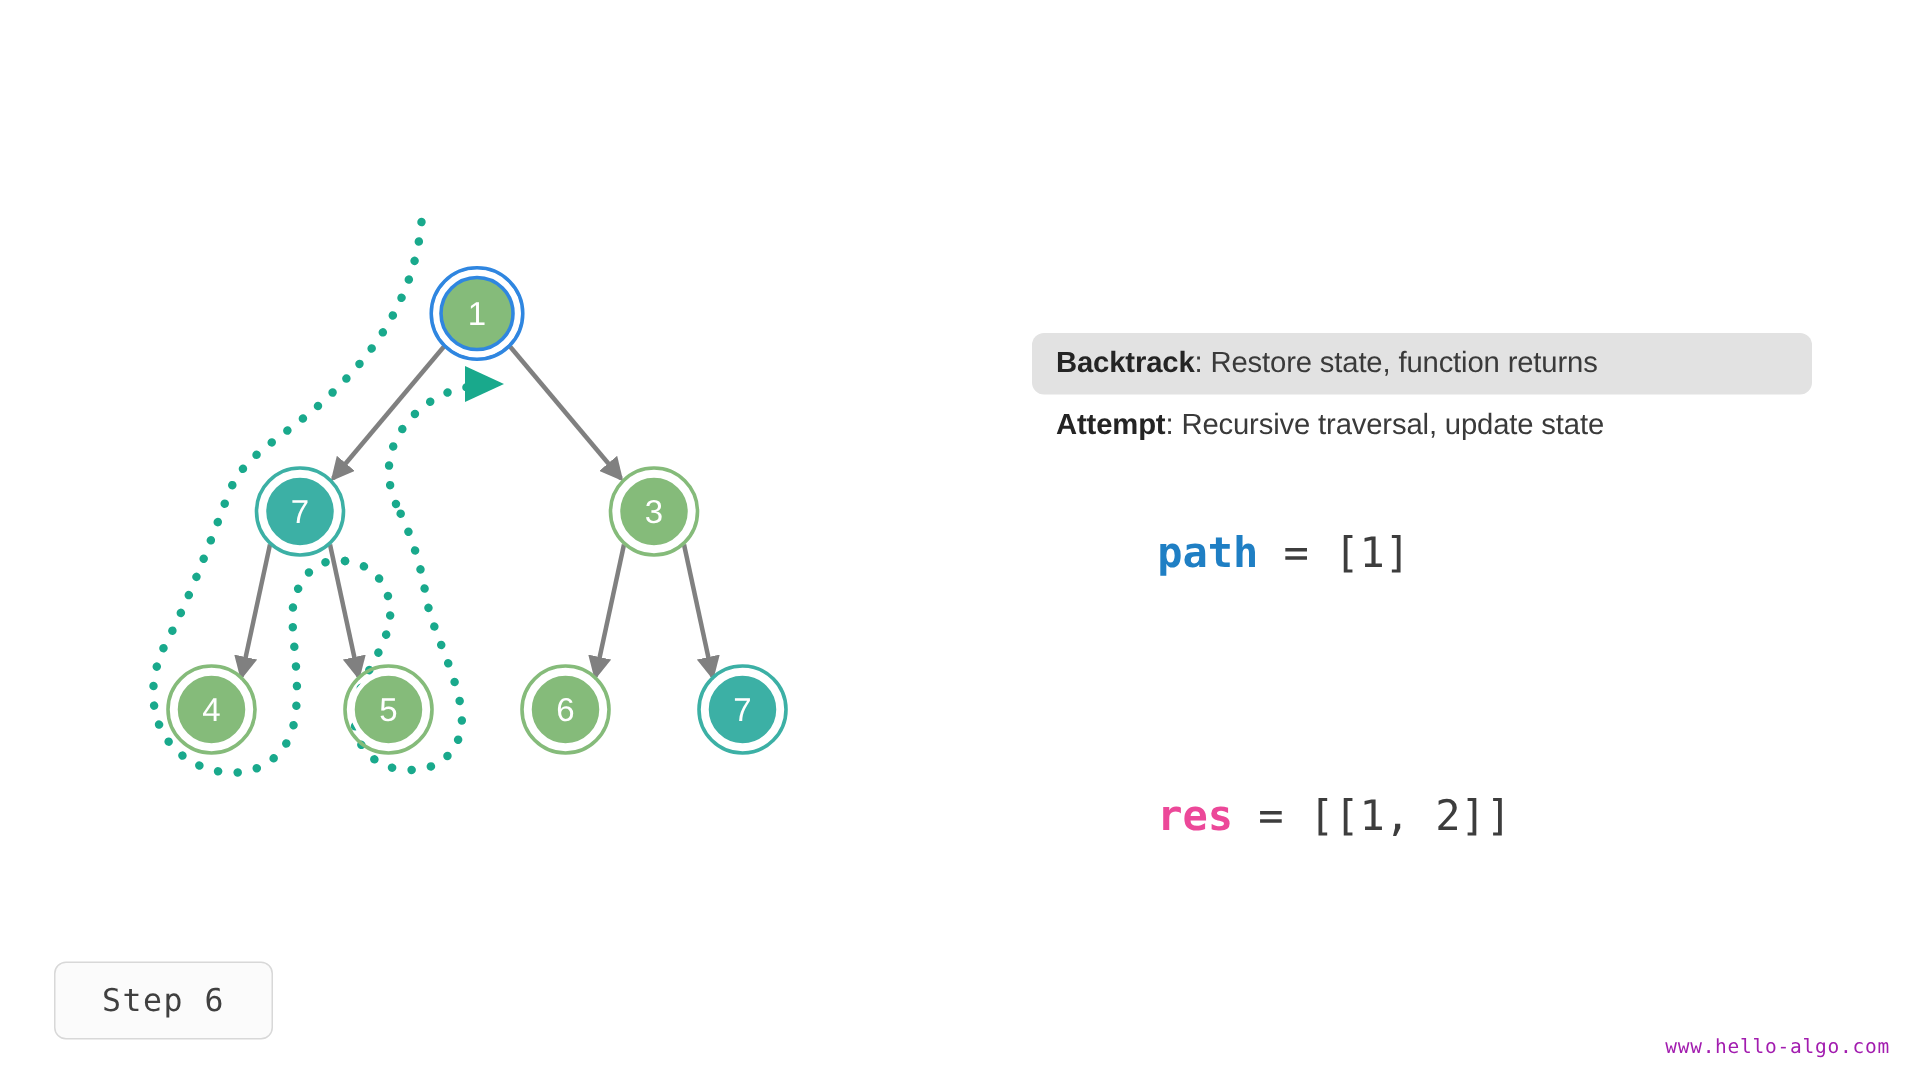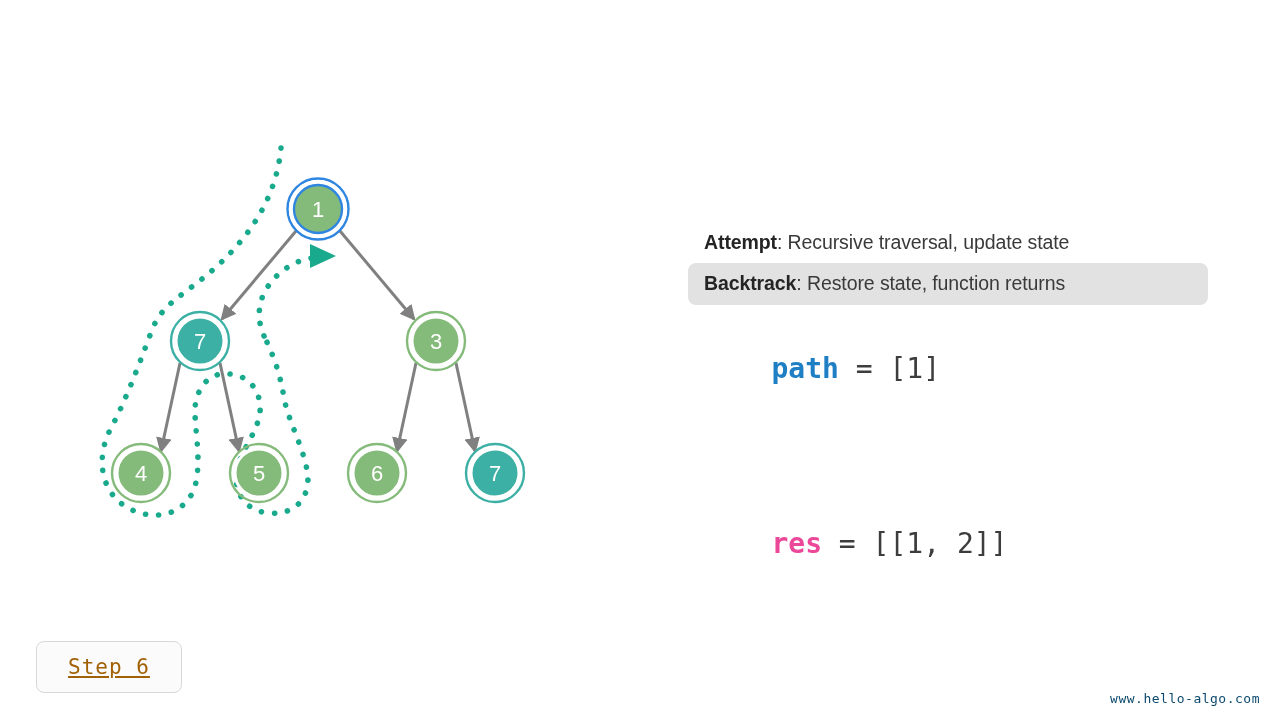--- a/index.html
+++ b/index.html
@@ -71,33 +71,32 @@
     width: 144px;
     height: 50px;
     border: 1px solid #d8d8d8;
     border-radius: 8px;
     background: #fbfbfb;
     display: flex;
     align-items: center;
     justify-content: center;
     font-family: "DejaVu Sans Mono", "Liberation Mono", monospace;
     font-size: 21px;
-    color: #a16207;
+    color: #404040;
     letter-spacing: 1px;
-    text-decoration: underline;
   }
 
   
   .watermark {
     position: absolute;
     right: 20px;
     bottom: 14px;
     font-family: "DejaVu Sans Mono", "Liberation Mono", monospace;
     font-size: 13px;
-    color: #0c4a6e;
+    color: #a21caf;
     letter-spacing: 0.5px;
   }
 
   .node-label {
     font-family: "Liberation Sans", sans-serif;
     font-size: 22px;
     fill: #ffffff;
   }
 </style>
 </head>
@@ -187,28 +186,28 @@
 
   <g>
     <circle cx="495" cy="473" r="29" fill="none" stroke="#3cb0a5" stroke-width="2.4"></circle>
     <circle cx="495" cy="473" r="24" fill="#3cb0a5" stroke="#ffffff" stroke-width="3"></circle>
     <text class="node-label" x="495" y="473" text-anchor="middle" dominant-baseline="central">7</text>
   </g>
 </svg>
 
 <div class="info-panel">
 
+  <div class="legend-line highlight">
+    <span class="kw">Backtrack</span><span>: Restore state, function returns</span>
+  </div>
+
   <div class="legend-line">
     <span class="kw">Attempt</span><span>: Recursive traversal, update state</span>
   </div>
 
-  <div class="legend-line highlight">
-    <span class="kw">Backtrack</span><span>: Restore state, function returns</span>
-  </div>
-
   <div class="code-block">
     <span class="var-path">path</span><span> = [1]</span>
   </div>
 
   <div class="code-block second">
     <span class="var-res">res</span><span> = [[1, 2]]</span>
   </div>
 
 </div>
 

